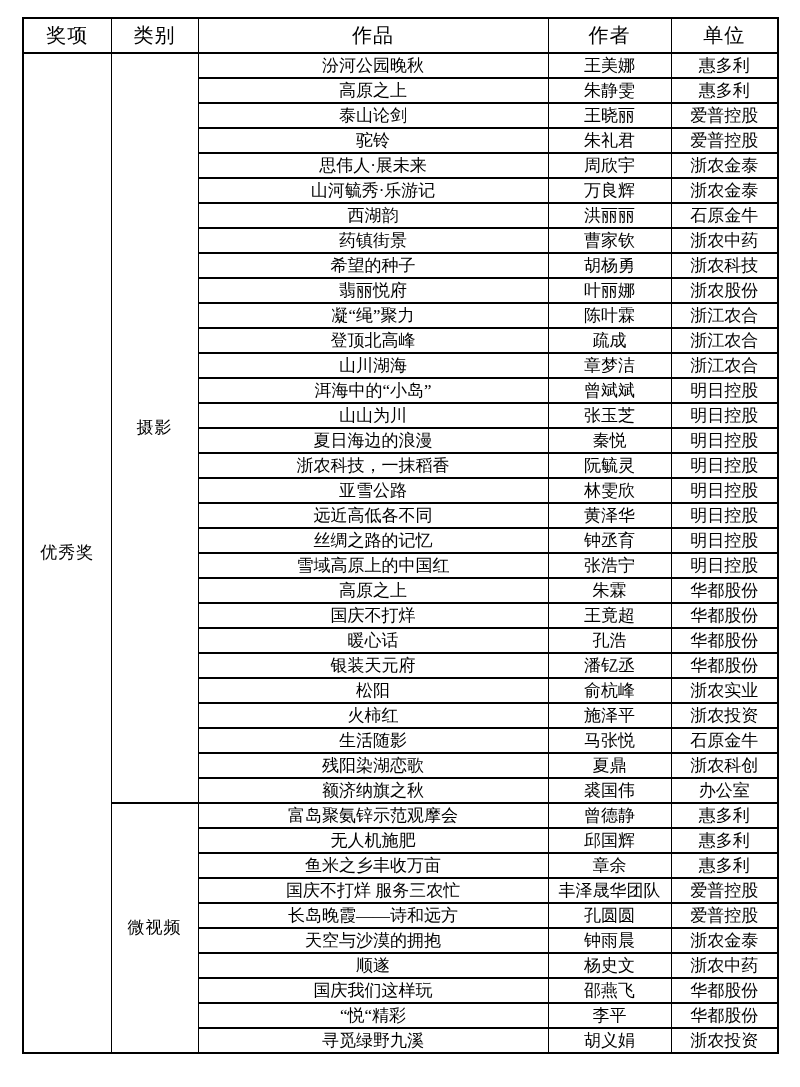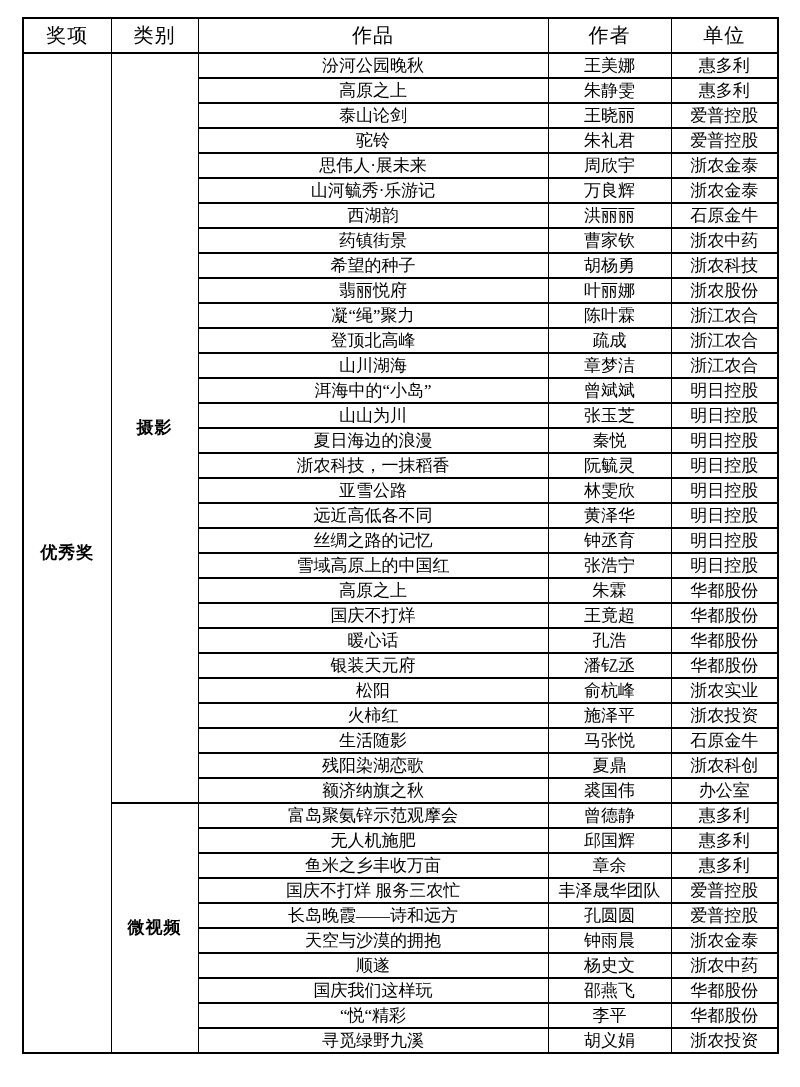--- a/index.html
+++ b/index.html
@@ -41,21 +41,21 @@
     font-weight: normal;
     letter-spacing: 1px;
   }
   table.awards td {
     height: 23px;
     font-size: 17px;
     line-height: 1.05;
   }
   td.award-cell, td.category-cell {
     font-size: 18px;
-    font-weight: bold;
+    font-weight: normal;
     letter-spacing: 1px;
   }
 </style>
 </head>
 <body>
 
 <div class="page">
   <table class="awards">
     <colgroup>
       <col style="width:88px">

